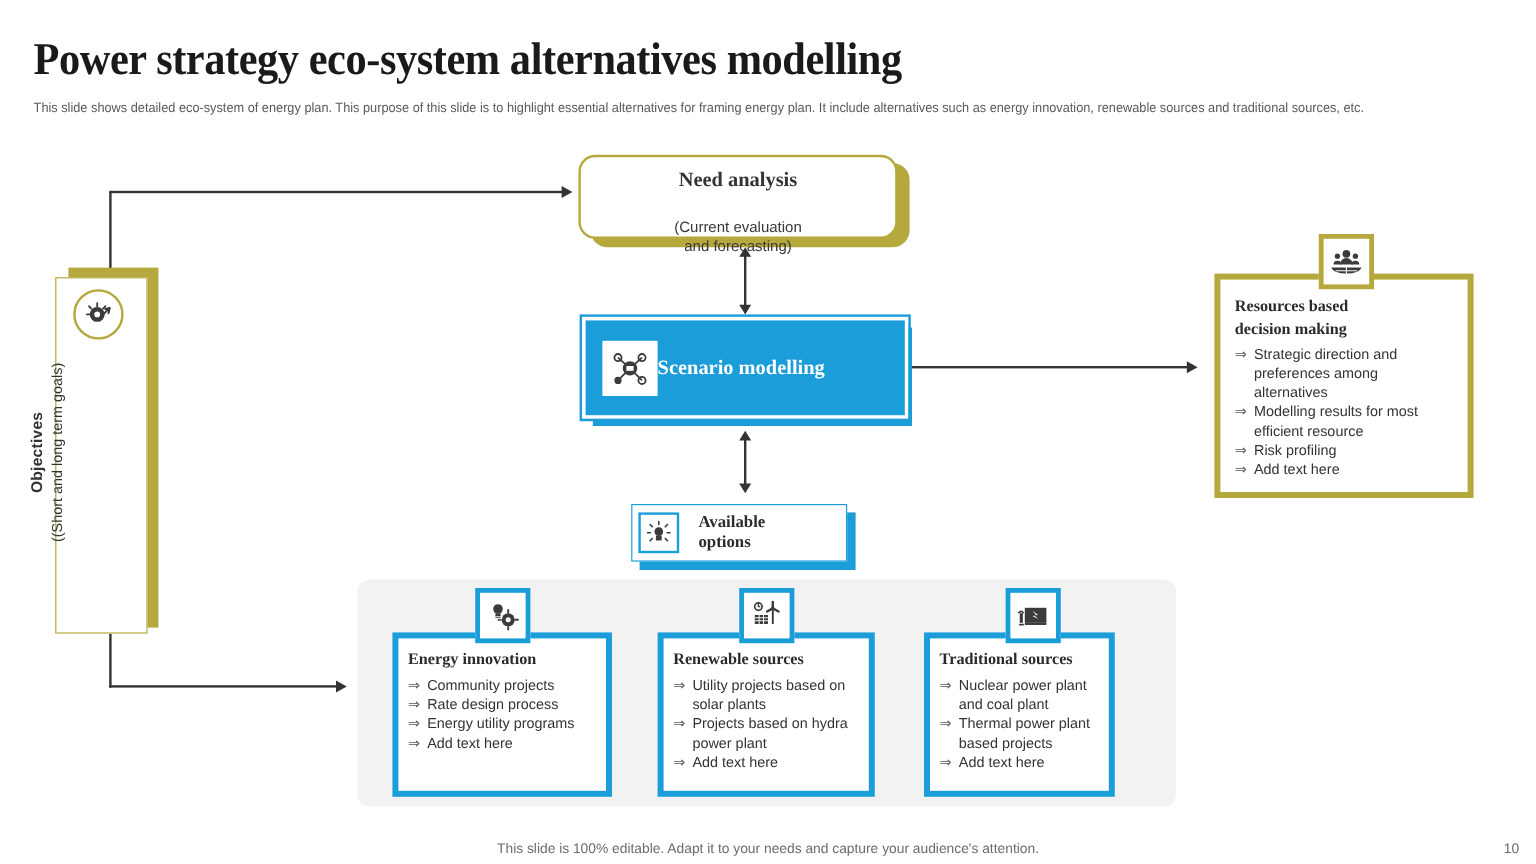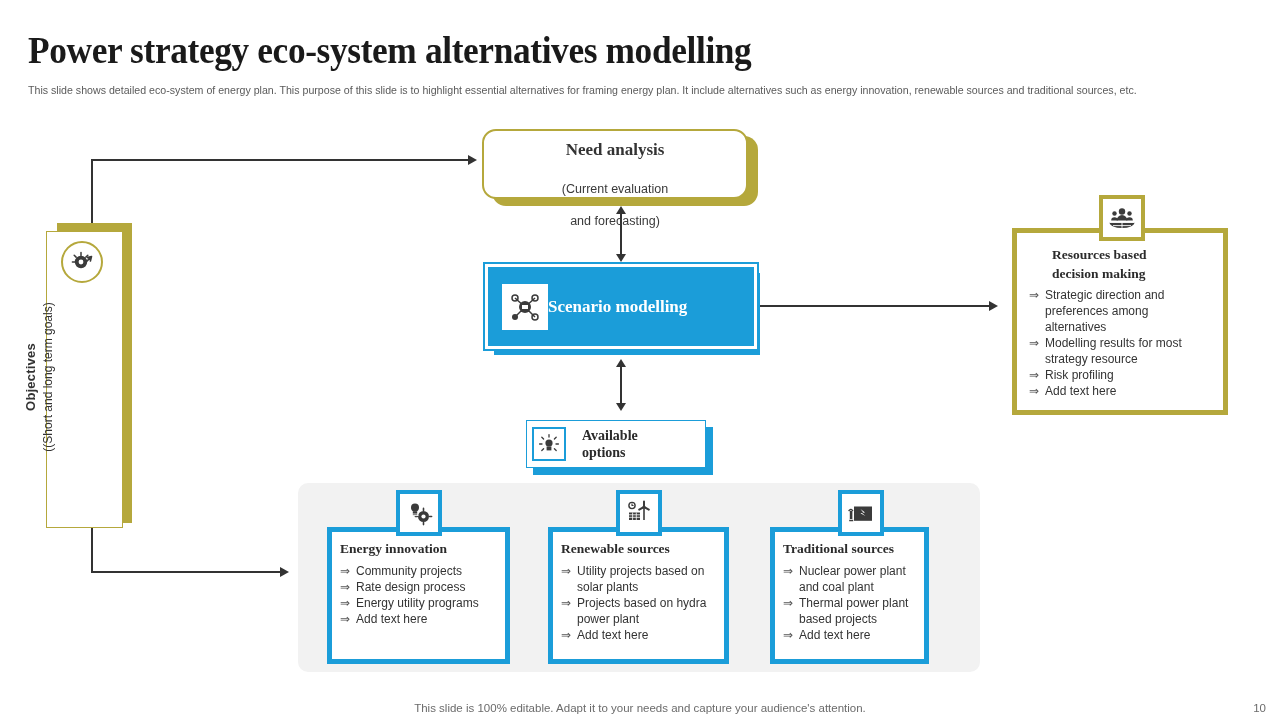--- a/index.html
+++ b/index.html
@@ -121,21 +121,21 @@
     background:#ffffff;border:5px solid #b5a83c;box-sizing:border-box;
     padding:12px 10px 0 12px;
   }
   .res-badge{
     position:absolute;left:1099px;top:195px;width:46px;height:46px;
     background:#ffffff;border:4px solid #b5a83c;box-sizing:border-box;
     display:flex;align-items:center;justify-content:center;z-index:3;
   }
   .res-title{
     font-family:"Liberation Serif",serif;font-weight:bold;font-size:13.5px;
-    line-height:19px;color:#2b2b2b;margin-bottom:4px;margin-left:23px;
+    line-height:19px;color:#2b2b2b;margin-bottom:4px;
   }
 
   
   .blist{list-style:none;margin:0;padding:0;}
   .blist li{
     display:flex;font-size:12px;line-height:16px;color:#333333;margin-bottom:0;
   }
   .bmark{flex:none;width:16px;color:#555;font-size:12px;line-height:16px;}
   .btext{flex:1;}
 
@@ -214,21 +214,21 @@
   </div>
   <div class="obj-text">
     <div class="obj-title">Objectives</div>
     <div class="obj-sub">((Short and long term goals)</div>
   </div>
 
   <div class="need-shadow"></div>
   <div class="need-box">
     <div class="need-title">Need analysis</div>
     <div class="need-sub">(Current  evaluation</div>
-    <div class="need-sub" style="margin-top:16px">and forecasting)</div>
+    <div class="need-sub" style="margin-top:0">and forecasting)</div>
   </div>
 
   <div class="scen-shadow"></div>
   <div class="scen-box">
     <div class="scen-icon">
       <svg width="34" height="34" viewBox="0 0 34 34" aria-hidden="true">
         <line x1="17" y1="17" x2="7" y2="8" stroke="#3b3b3b" stroke-width="1.5"></line>
         <line x1="17" y1="17" x2="27" y2="8" stroke="#3b3b3b" stroke-width="1.5"></line>
         <line x1="17" y1="17" x2="7" y2="27" stroke="#3b3b3b" stroke-width="1.5"></line>
         <line x1="17" y1="17" x2="27" y2="27" stroke="#3b3b3b" stroke-width="1.5"></line>
@@ -275,21 +275,21 @@
       <span>Resources based</span><br>
       <span>decision making</span>
     </div>
     <ul class="blist">
       <li>
         <span class="bmark">⇒</span>
         <span class="btext">Strategic direction and  preferences among  alternatives</span>
       </li>
       <li>
         <span class="bmark">⇒</span>
-        <span class="btext">Modelling results for most strategy  resource</span>
+        <span class="btext">Modelling results for most efficient  resource</span>
       </li>
       <li>
         <span class="bmark">⇒</span>
         <span class="btext">Risk profiling</span>
       </li>
       <li>
         <span class="bmark">⇒</span>
         <span class="btext">Add text here</span>
       </li>
     </ul>

